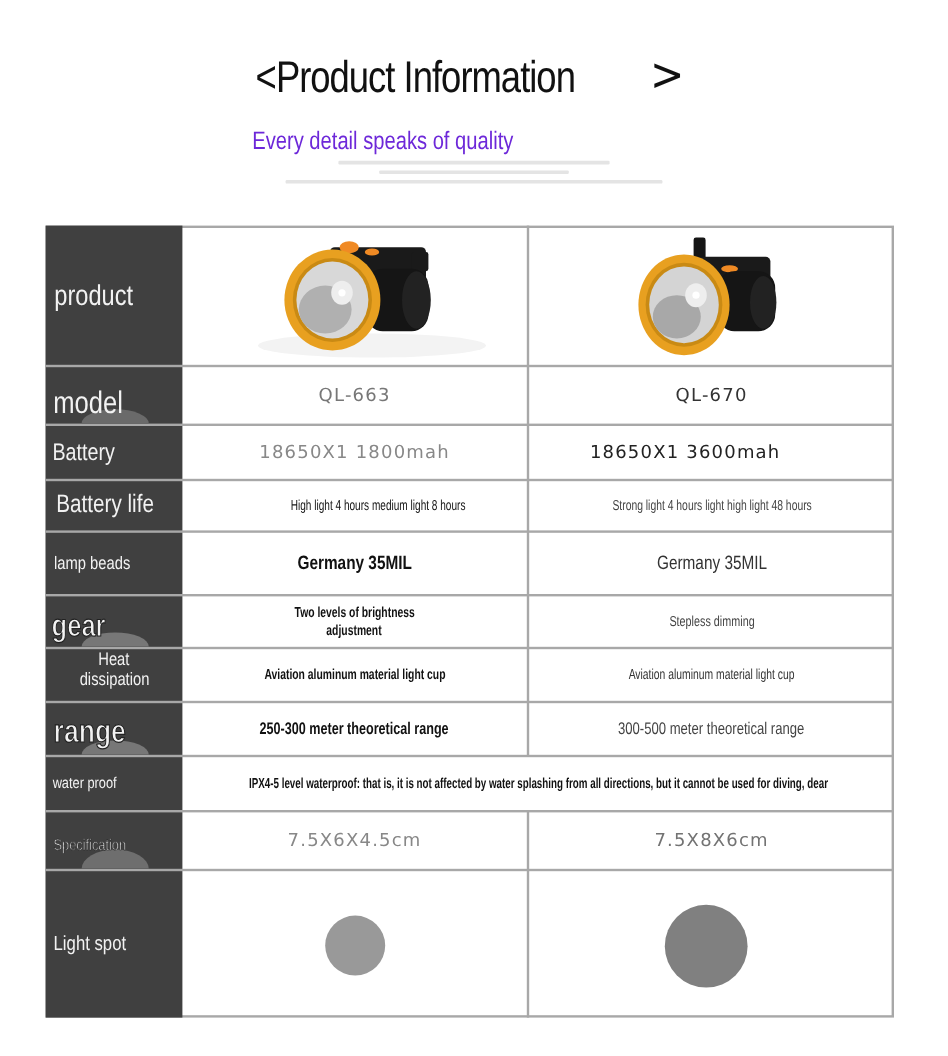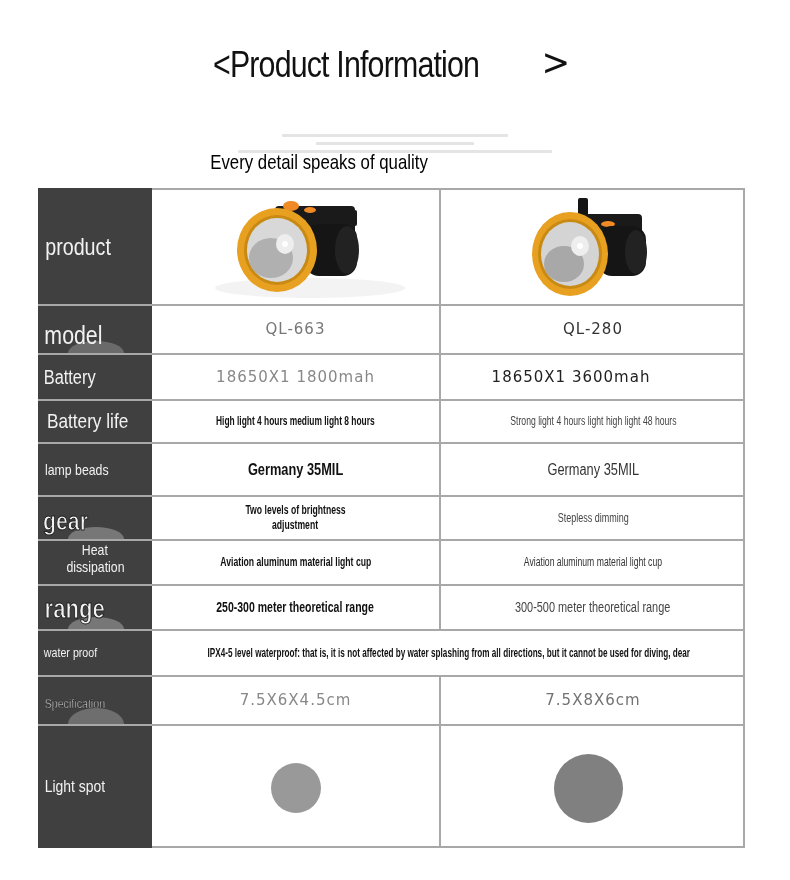--- a/index.html
+++ b/index.html
@@ -7,21 +7,21 @@
          font-family: "Liberation Sans", "DejaVu Sans", sans-serif; }
 
   .header-title { position: absolute; left: 0; top: 44px; width: 790px; height: 52px; padding-left: 16px; }
   .header-title .t { position: absolute; left: 213px; top: 0; font-size: 37px; color: #111;
        font-family: "Liberation Sans", sans-serif; font-stretch: condensed; letter-spacing: -1px;
        transform: scaleX(0.82); transform-origin: left top; white-space: nowrap; font-weight: normal; }
   .header-title .arrow { position: absolute; left: 540px; top: -4px; font-size: 38px; color: #111;
        font-family: "DejaVu Sans", sans-serif; transform: scaleX(0.9); }
 
   .subtitle { position: absolute; left: 0; top: 106px; width: 638px; text-align: center;
-      font-size: 21px; color: #000000; margin-top: 44px; }
+      font-size: 21px; color: #6d28d9; }
   .subtitle span { display: inline-block; transform: scaleX(0.8); white-space: nowrap; }
   .deco { position: absolute; height: 3px; background: #e4e4e4; border-radius: 1px; }
 
   .table { position: absolute; left: 38px; top: 188px; width: 707px; height: 660px;
       border: 2px solid #a8a8a8; box-sizing: border-box; background: #fff; }
   .label-col { position: absolute; left: 38px; top: 188px; width: 114px; height: 660px; background: #404040; }
   .hline { position: absolute; left: 38px; width: 707px; height: 2px; background: #a8a8a8; }
   .vline { position: absolute; left: 439px; width: 2px; background: #a8a8a8; }
 
   .lbl { position: absolute; left: 38px; width: 114px; display: flex; align-items: center;
@@ -141,31 +141,31 @@
     <ellipse cx="44" cy="68" rx="20" ry="18" fill="#a8a8a8"></ellipse>
     <ellipse cx="60" cy="50" rx="9" ry="10" fill="#eeeeee"></ellipse>
     <circle cx="60" cy="50" r="3" fill="#ffffff"></circle>
   </svg>
 </div>
 
 <div class="cell mono" style="left:152px; top:306px; width:287px; height:47px; font-size:15px; color:#777;">
   <span class="c">QL-663</span>
 </div>
 <div class="cell mono" style="left:441px; top:306px; width:304px; height:47px; font-size:15px; color:#333;">
-  <span class="c">QL-280</span>
+  <span class="c">QL-670</span>
 </div>
 
 <div class="cell mono" style="left:152px; top:355px; width:287px; height:44px; font-size:15px; color:#888;">
   <span class="c">18650X1 1800mah</span>
 </div>
 <div class="cell mono" style="left:441px; top:355px; width:260px; height:44px; font-size:15px; color:#222;">
   <span class="c">18650X1 3600mah</span>
 </div>
 
-<div class="cell" style="left:152px; top:401px; width:287px; height:41px; font-size:12px; color:#111; font-weight:bold;">
+<div class="cell" style="left:152px; top:401px; width:287px; height:41px; font-size:12px; color:#111; font-weight:normal;padding-left:20px;">
   <span class="c" style="transform:scaleX(0.7)">High light 4 hours medium light 8 hours</span>
 </div>
 <div class="cell" style="left:441px; top:401px; width:304px; height:41px; font-size:12px; color:#444;">
   <span class="c" style="transform:scaleX(0.72)">Strong light 4 hours light high light 48 hours</span>
 </div>
 
 <div class="cell" style="left:152px; top:444px; width:287px; height:51px; font-size:16px; color:#111; font-weight:bold;">
   <span class="c">Germany 35MIL</span>
 </div>
 <div class="cell" style="left:441px; top:444px; width:304px; height:51px; font-size:16px; color:#333;">

